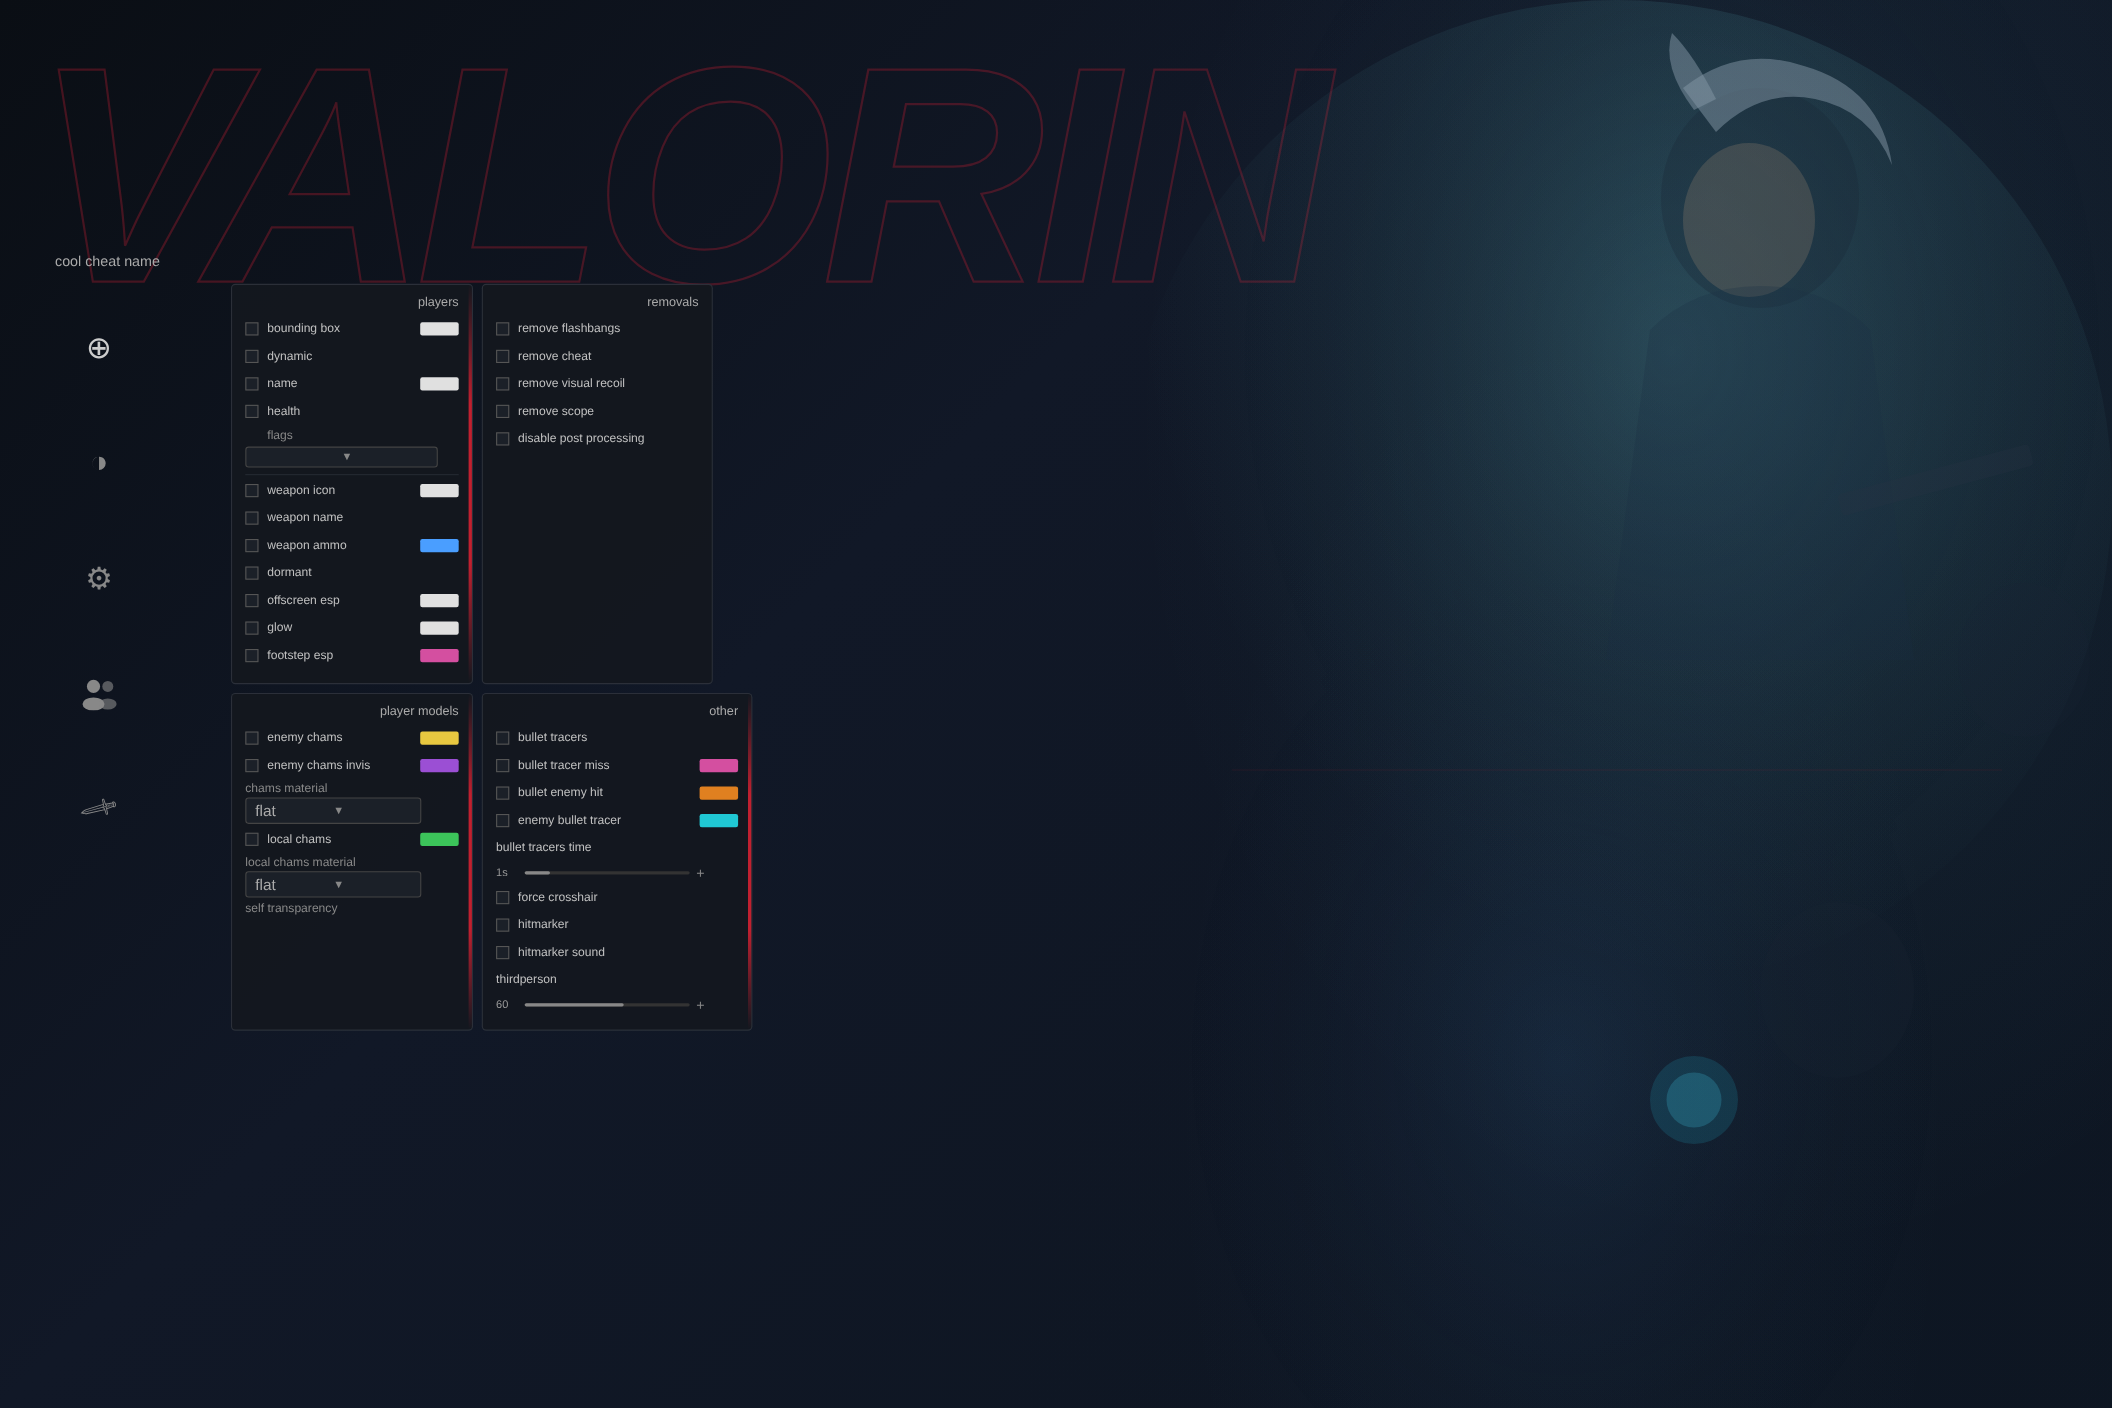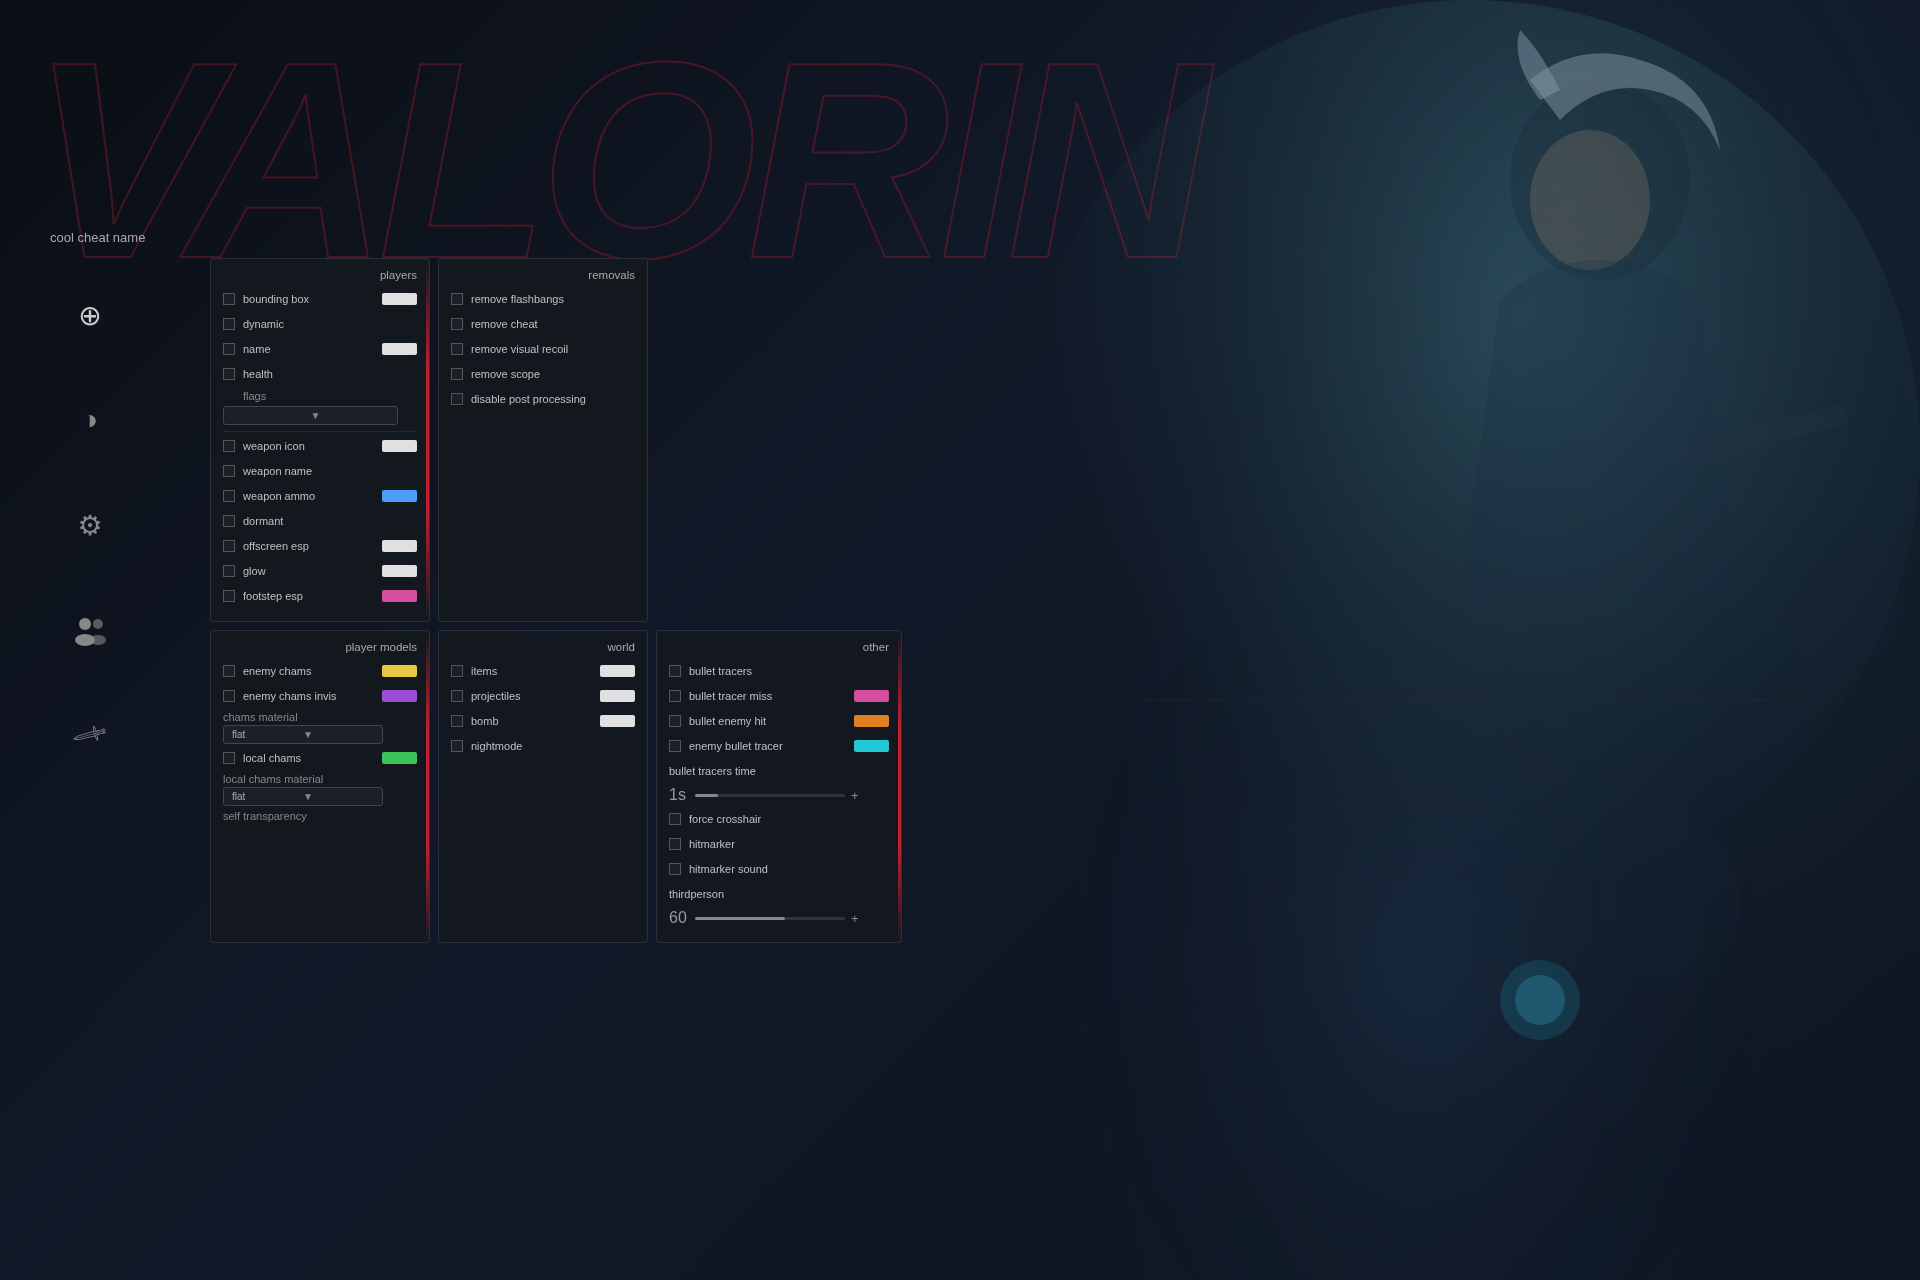--- a/index.html
+++ b/index.html
@@ -224,21 +224,21 @@
     
     .slider-row {
       display: flex;
       align-items: center;
       gap: 6px;
       margin-bottom: 5px;
     }
 
     .slider-label {
       color: #999;
-      font-size: 16px;
+      font-size: 10px;
       width: 20px;
     }
 
     .slider-track {
       width: 150px;
       height: 3px;
       background: #333;
       border-radius: 2px;
       position: relative;
     }
@@ -263,21 +263,21 @@
       border: 1px solid #444;
       border-radius: 3px;
       padding: 3px 8px;
       margin: 2px 0 4px 0;
       cursor: pointer;
       width: 160px;
     }
 
     .material-dropdown span {
       flex: 1;
-      font-size: 10px;
+      font-size: 14px;
       color: #aaa;
     }
 
     .material-dropdown .arrow {
       color: #888;
       font-size: 10px;
     }
 
     
     .sub-label {
@@ -504,46 +504,20 @@
       <div class="sub-label">local chams material</div>
 
       <div class="material-dropdown">
         <span>flat</span>
         <span class="arrow">▼</span>
       </div>
 
       <div class="sub-label">self transparency</div>
     </div>
 
-    <div class="section-panel" style="width:210px;">
-      <div class="section-title">world</div>
-
-      <div class="option-row">
-        <div class="checkbox"></div>
-        <span class="option-label">items</span>
-        <div class="color-swatch color-white"></div>
-      </div>
-
-      <div class="option-row">
-        <div class="checkbox"></div>
-        <span class="option-label">projectiles</span>
-        <div class="color-swatch color-white"></div>
-      </div>
-
-      <div class="option-row">
-        <div class="checkbox"></div>
-        <span class="option-label">bomb</span>
-        <div class="color-swatch color-white"></div>
-      </div>
-
-      <div class="option-row">
-        <div class="checkbox"></div>
-        <span class="option-label">nightmode</span>
-      </div>
-    </div>
 
     <div class="section-panel" style="width:246px;">
       <div class="red-bar"></div>
       <div class="section-title">other</div>
 
       <div class="option-row">
         <div class="checkbox"></div>
         <span class="option-label">bullet tracers</span>
       </div>
 

